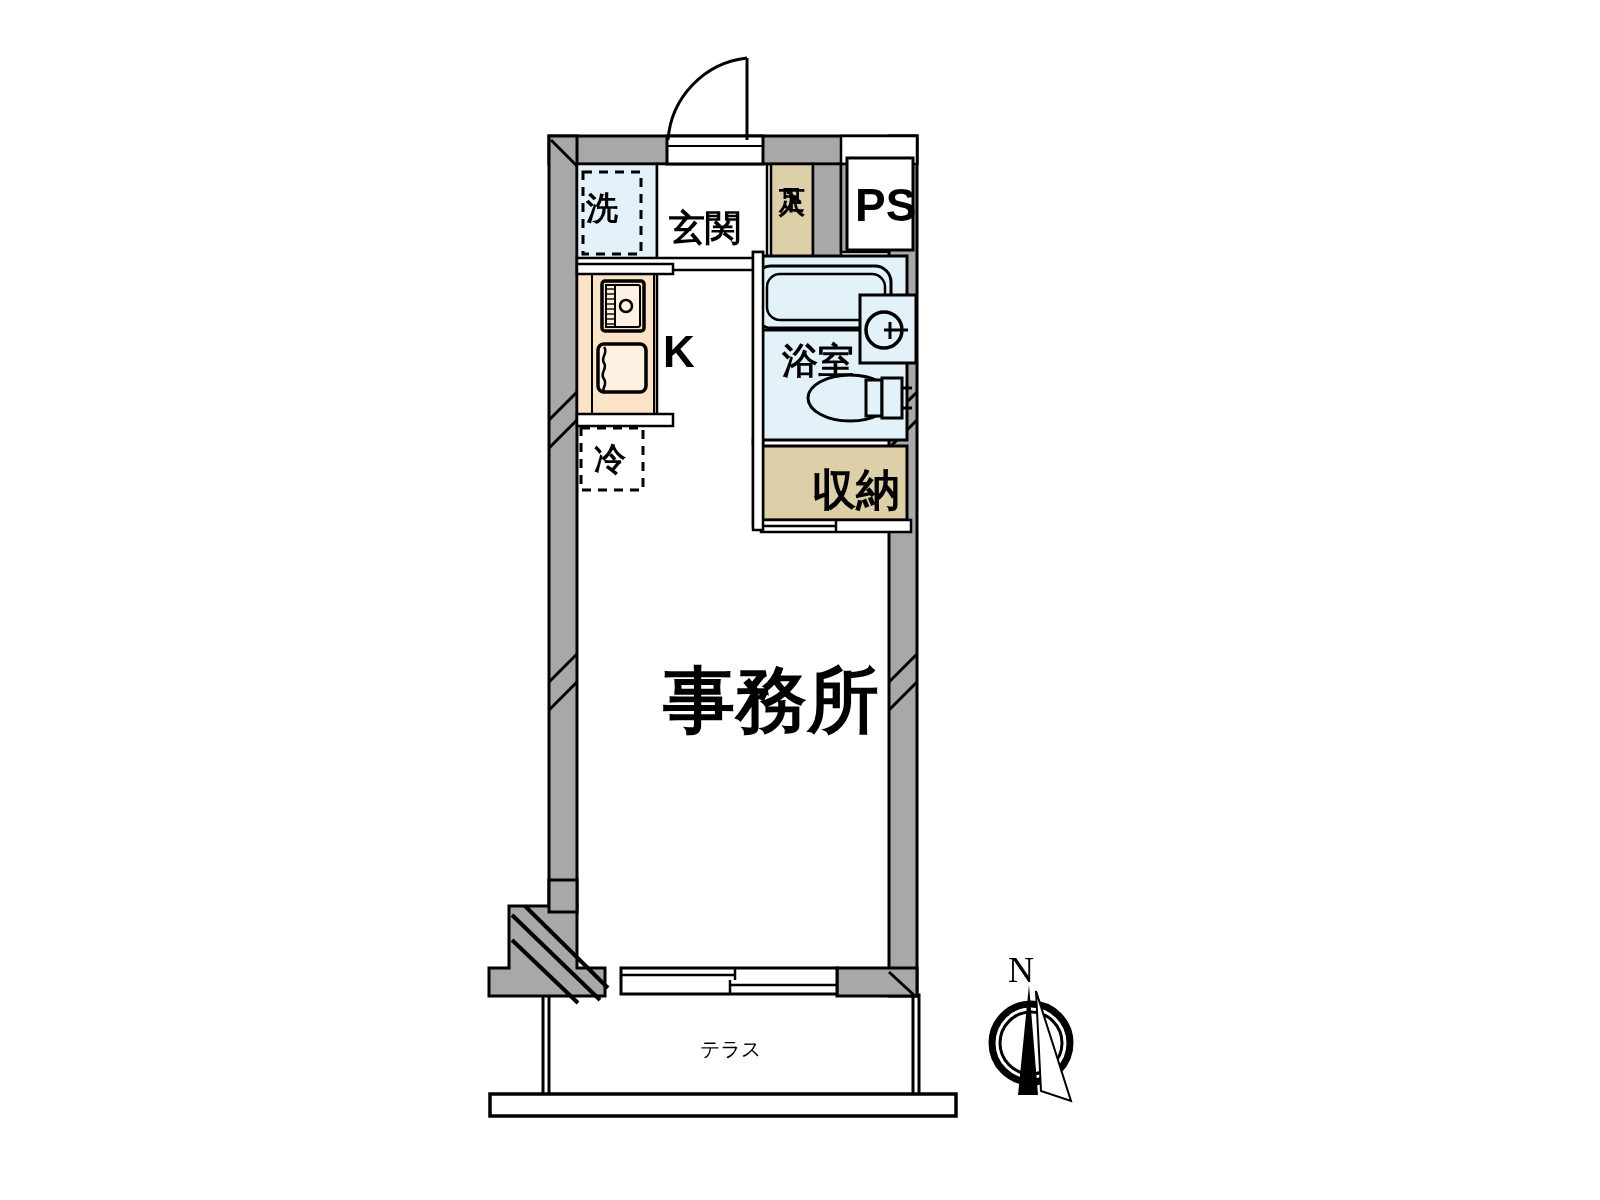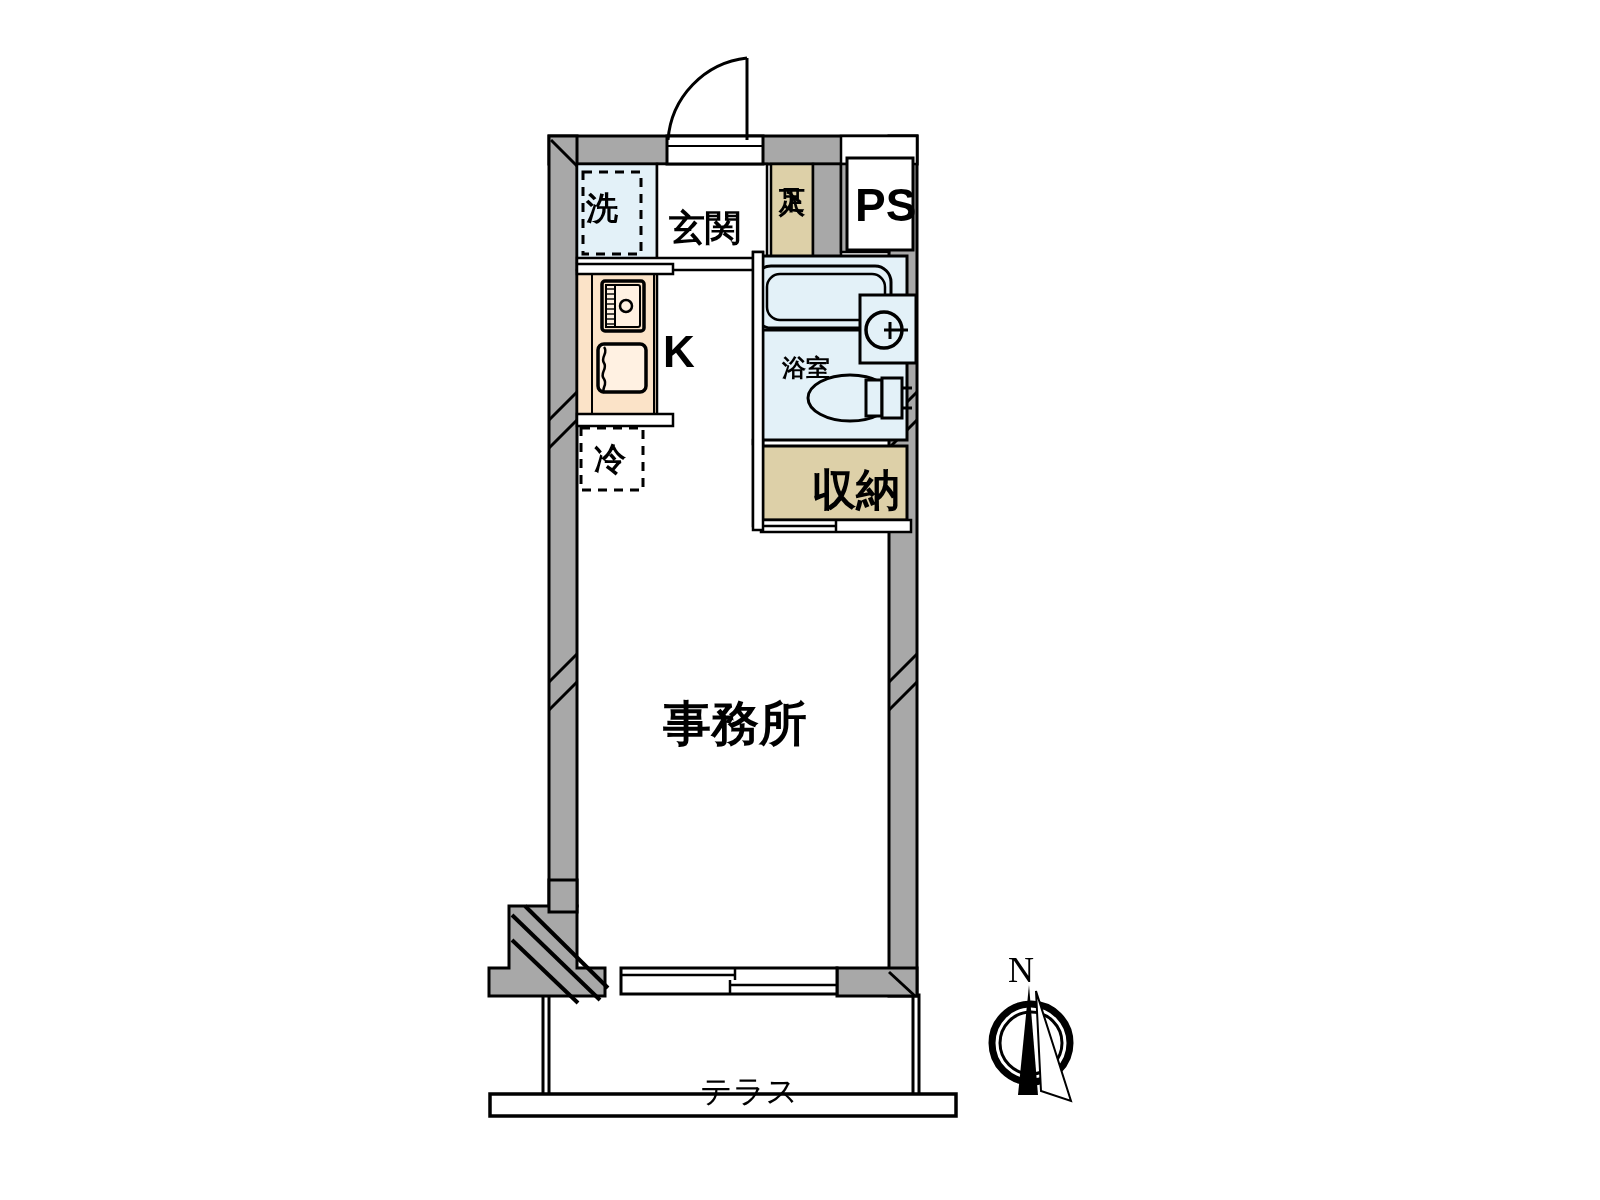--- a/index.html
+++ b/index.html
@@ -209,23 +209,23 @@
   <div class="lbl" style="left:669px; top:190px; font-size:36px;margin-top:20px;">玄関</div>
 
   <div class="lbl lbl-v" style="left:779px; top:168px; font-size:26px;">下足入</div>
 
   <div class="lbl" style="left:855px; top:182px; font-size:46px;">PS</div>
 
   <div class="lbl" style="left:663px; top:330px; font-size:44px;">K</div>
 
   <div class="lbl" style="left:594px; top:443px; font-size:32px;">冷</div>
 
-  <div class="lbl" style="left:782px; top:343px; font-size:24px;margin-top:13px;">浴室</div>
+  <div class="lbl" style="left:782px; top:343px; font-size:36px;">浴室</div>
 
   <div class="lbl" style="left:812px; top:468px; font-size:44px;">収納</div>
 
-  <div class="lbl" style="left:663px; top:700px; font-size:48px;">事務所</div>
-
-  <div class="lbl" style="left:700px; top:1039px; font-size:32px; font-weight:500;margin-top:36px;">テラス</div>
+  <div class="lbl" style="left:663px; top:664px; font-size:72px;">事務所</div>
+
+  <div class="lbl" style="left:700px; top:1039px; font-size:20px; font-weight:500;">テラス</div>
 
   <div class="lbl" style="left:1008px; top:952px; font-size:36px; font-family:'Liberation Serif', serif; font-weight:400;">N</div>
 
 </div>
 
 </body></html>

